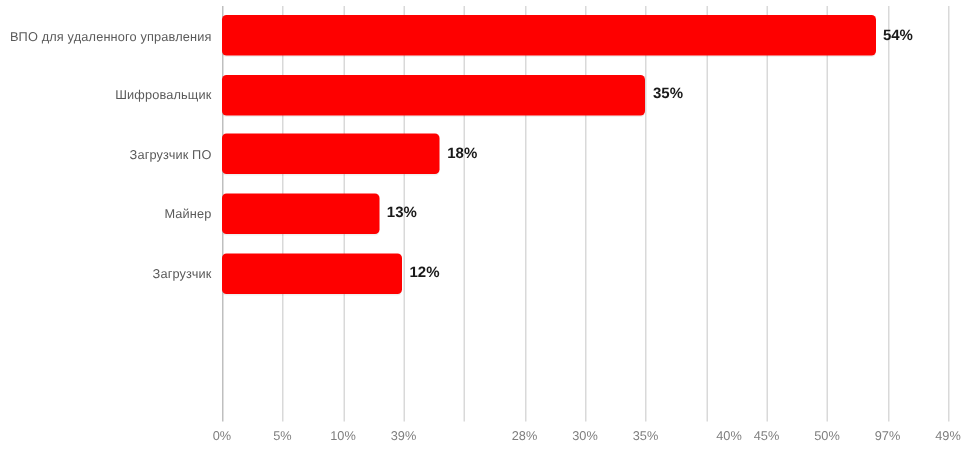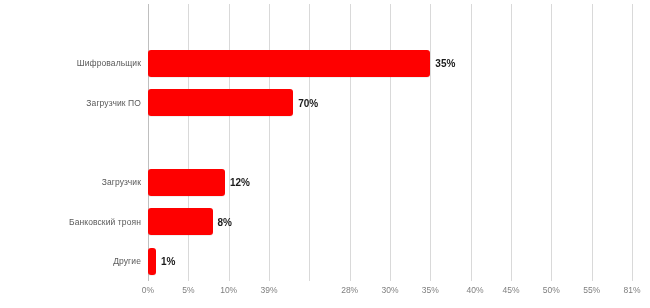--- a/index.html
+++ b/index.html
@@ -123,62 +123,62 @@
         <div class="gridline" style="left: 201.667px;"></div>
         <div class="gridline" style="left: 242px;"></div>
         <div class="gridline" style="left: 282.333px;"></div>
         <div class="gridline" style="left: 322.667px;"></div>
         <div class="gridline" style="left: 363px;"></div>
         <div class="gridline" style="left: 403.333px;"></div>
         <div class="gridline" style="left: 443.667px;"></div>
         <div class="gridline" style="left: 484px;"></div>
       </div>
     <div class="rows" id="bar-rows">
+        <div class="cat-row" style="top: 0px; height: 39.5714px;">
+          <div class="cat-label">ВПО для удаленного управления</div>
+          <div class="bar" style="width: 435.6px; background: rgb(254, 0, 0);">
+            <span class="bar-value">54%</span>
+          </div>
+        </div>
         <div class="cat-row" style="top: 39.5714px; height: 39.5714px;">
           <div class="cat-label">Шифровальщик</div>
           <div class="bar" style="width: 282.333px; background: rgb(254, 0, 0);">
             <span class="bar-value">35%</span>
           </div>
         </div>
         <div class="cat-row" style="top: 79.1429px; height: 39.5714px;">
           <div class="cat-label">Загрузчик ПО</div>
           <div class="bar" style="width: 145.2px; background: rgb(254, 0, 0);">
-            <span class="bar-value">70%</span>
+            <span class="bar-value">18%</span>
+          </div>
+        </div>
+        <div class="cat-row" style="top: 118.714px; height: 39.5714px;">
+          <div class="cat-label">Майнер</div>
+          <div class="bar" style="width: 104.867px; background: rgb(254, 0, 0);">
+            <span class="bar-value">13%</span>
           </div>
         </div>
         <div class="cat-row" style="top: 158.286px; height: 39.5714px;">
           <div class="cat-label">Загрузчик</div>
-          <div class="bar" style="width: 77px; background: rgb(254, 0, 0);">
+          <div class="bar" style="width: 120px; background: rgb(254, 0, 0);">
             <span class="bar-value">12%</span>
-          </div>
-        </div>
-        <div class="cat-row" style="top: 197.857px; height: 39.5714px;">
-          <div class="cat-label">Банковский троян</div>
-          <div class="bar" style="width: 64.5333px; background: rgb(254, 0, 0);">
-            <span class="bar-value">8%</span>
-          </div>
-        </div>
-        <div class="cat-row" style="top: 237.429px; height: 39.5714px;">
-          <div class="cat-label">Другие</div>
-          <div class="bar" style="width: 8.06667px; background: rgb(254, 0, 0);">
-            <span class="bar-value">1%</span>
           </div>
         </div>
       </div>
   </div>
 
   <div class="x-axis" id="x-axis">
       <span class="x-tick" style="left: 0px;">0%</span>
       <span class="x-tick" style="left: 40.3333px;">5%</span>
       <span class="x-tick" style="left: 80.6667px;">10%</span>
       <span class="x-tick" style="left: 121px;">39%</span>
       <span class="x-tick" style="left: 170px; margin-top: 29px;">20%</span>
       <span class="x-tick" style="left: 201.667px;">28%</span>
       <span class="x-tick" style="left: 242px; text-align: right;">30%</span>
       <span class="x-tick" style="left: 282.333px;">35%</span>
-      <span class="x-tick" style="left: 327px;">40%</span>
+      <span class="x-tick" style="left: 338px;">40%</span>
       <span class="x-tick" style="left: 363px;">45%</span>
       <span class="x-tick" style="left: 403.333px;">50%</span>
-      <span class="x-tick" style="left: 443.667px;">55%</span>
-      <span class="x-tick" style="left: 484px;">81%</span>
+      <span class="x-tick" style="left: 443.667px;">97%</span>
+      <span class="x-tick" style="left: 484px;">49%</span>
     </div>
 
 </div>
 
 </body></html>

